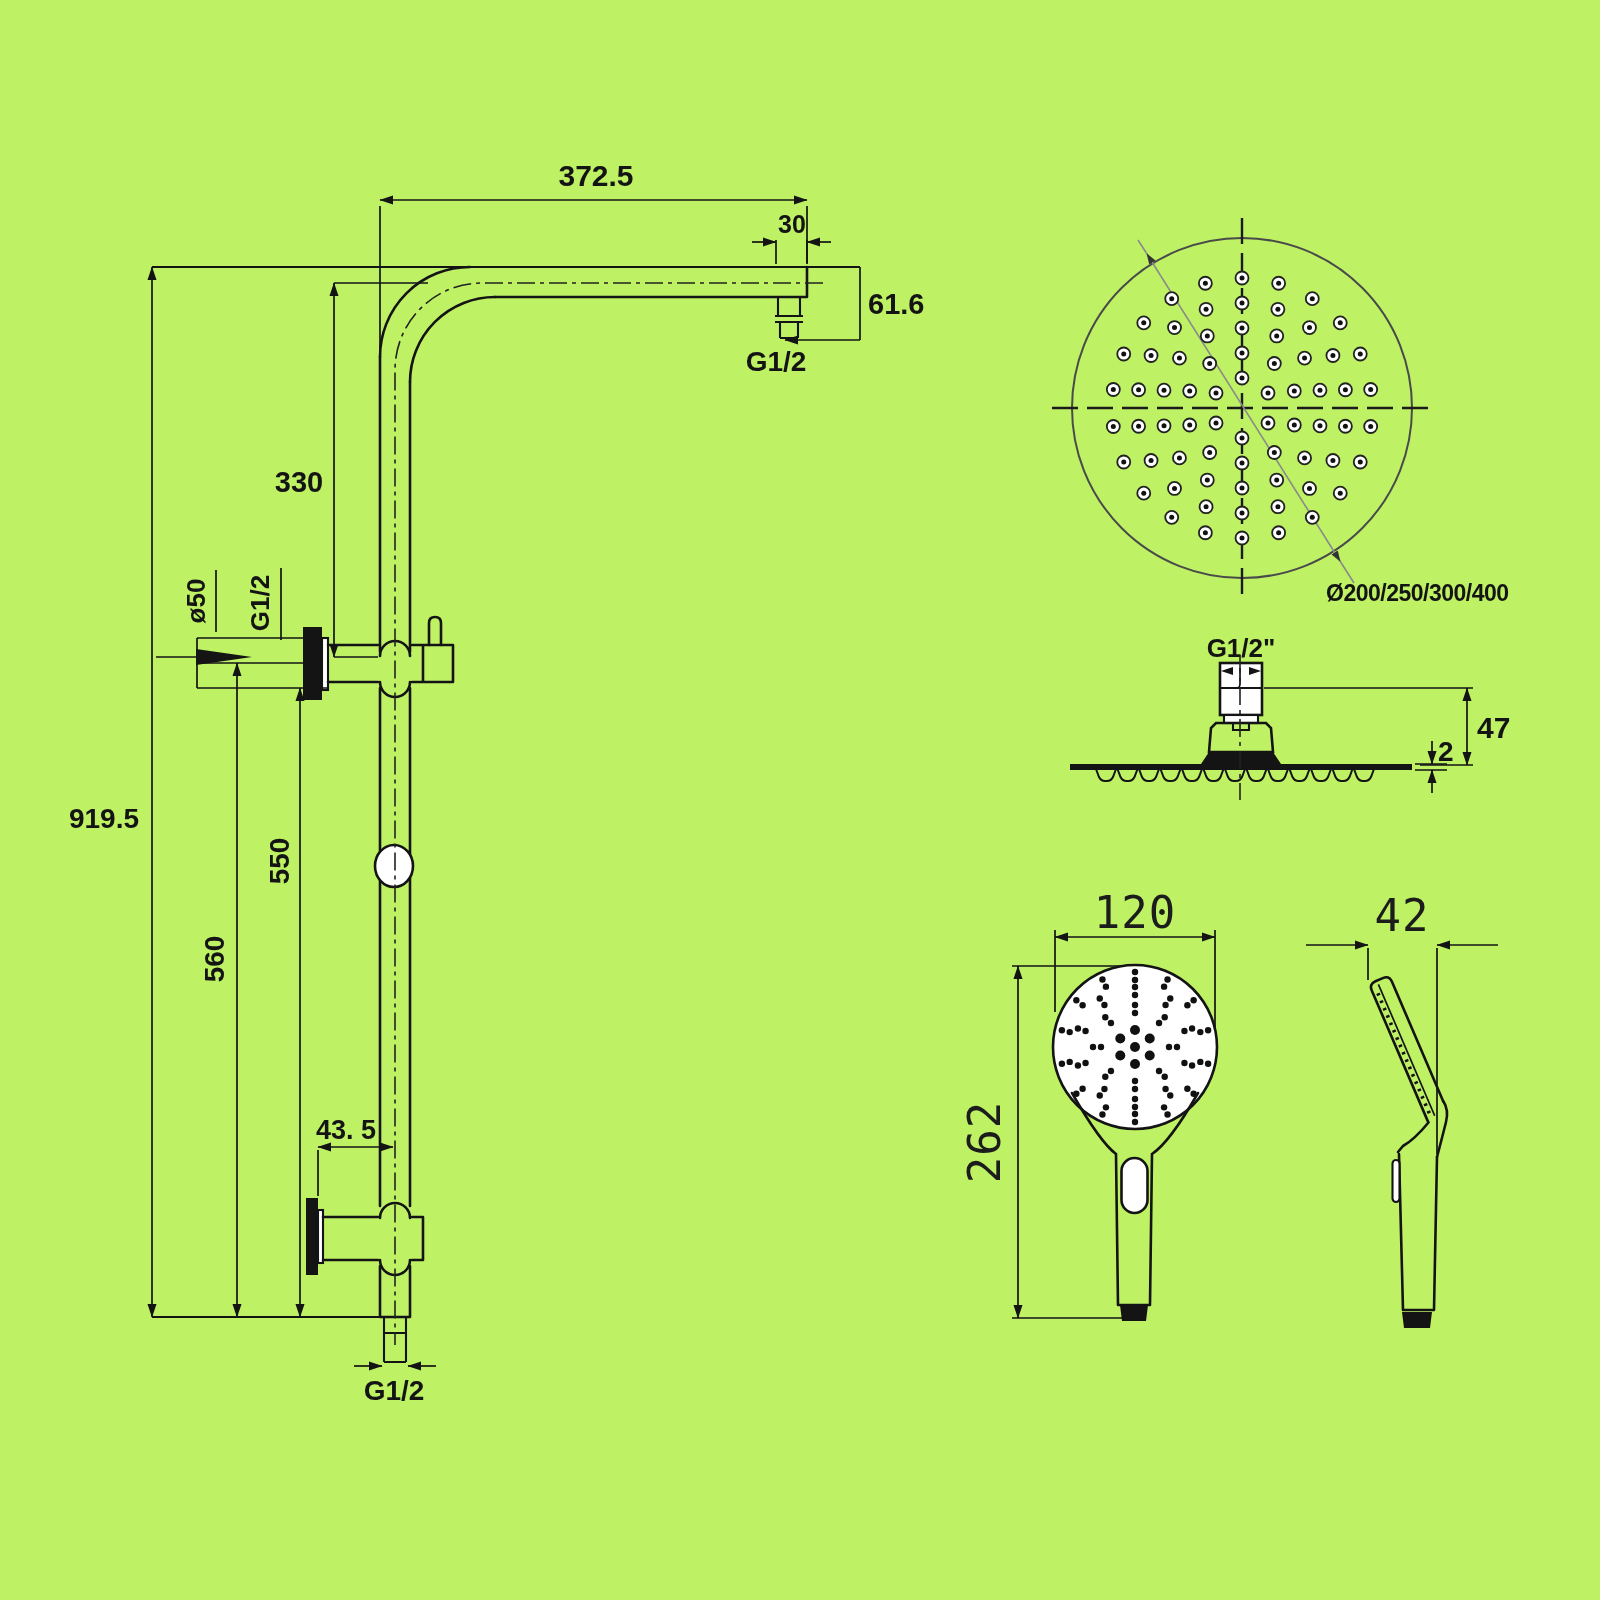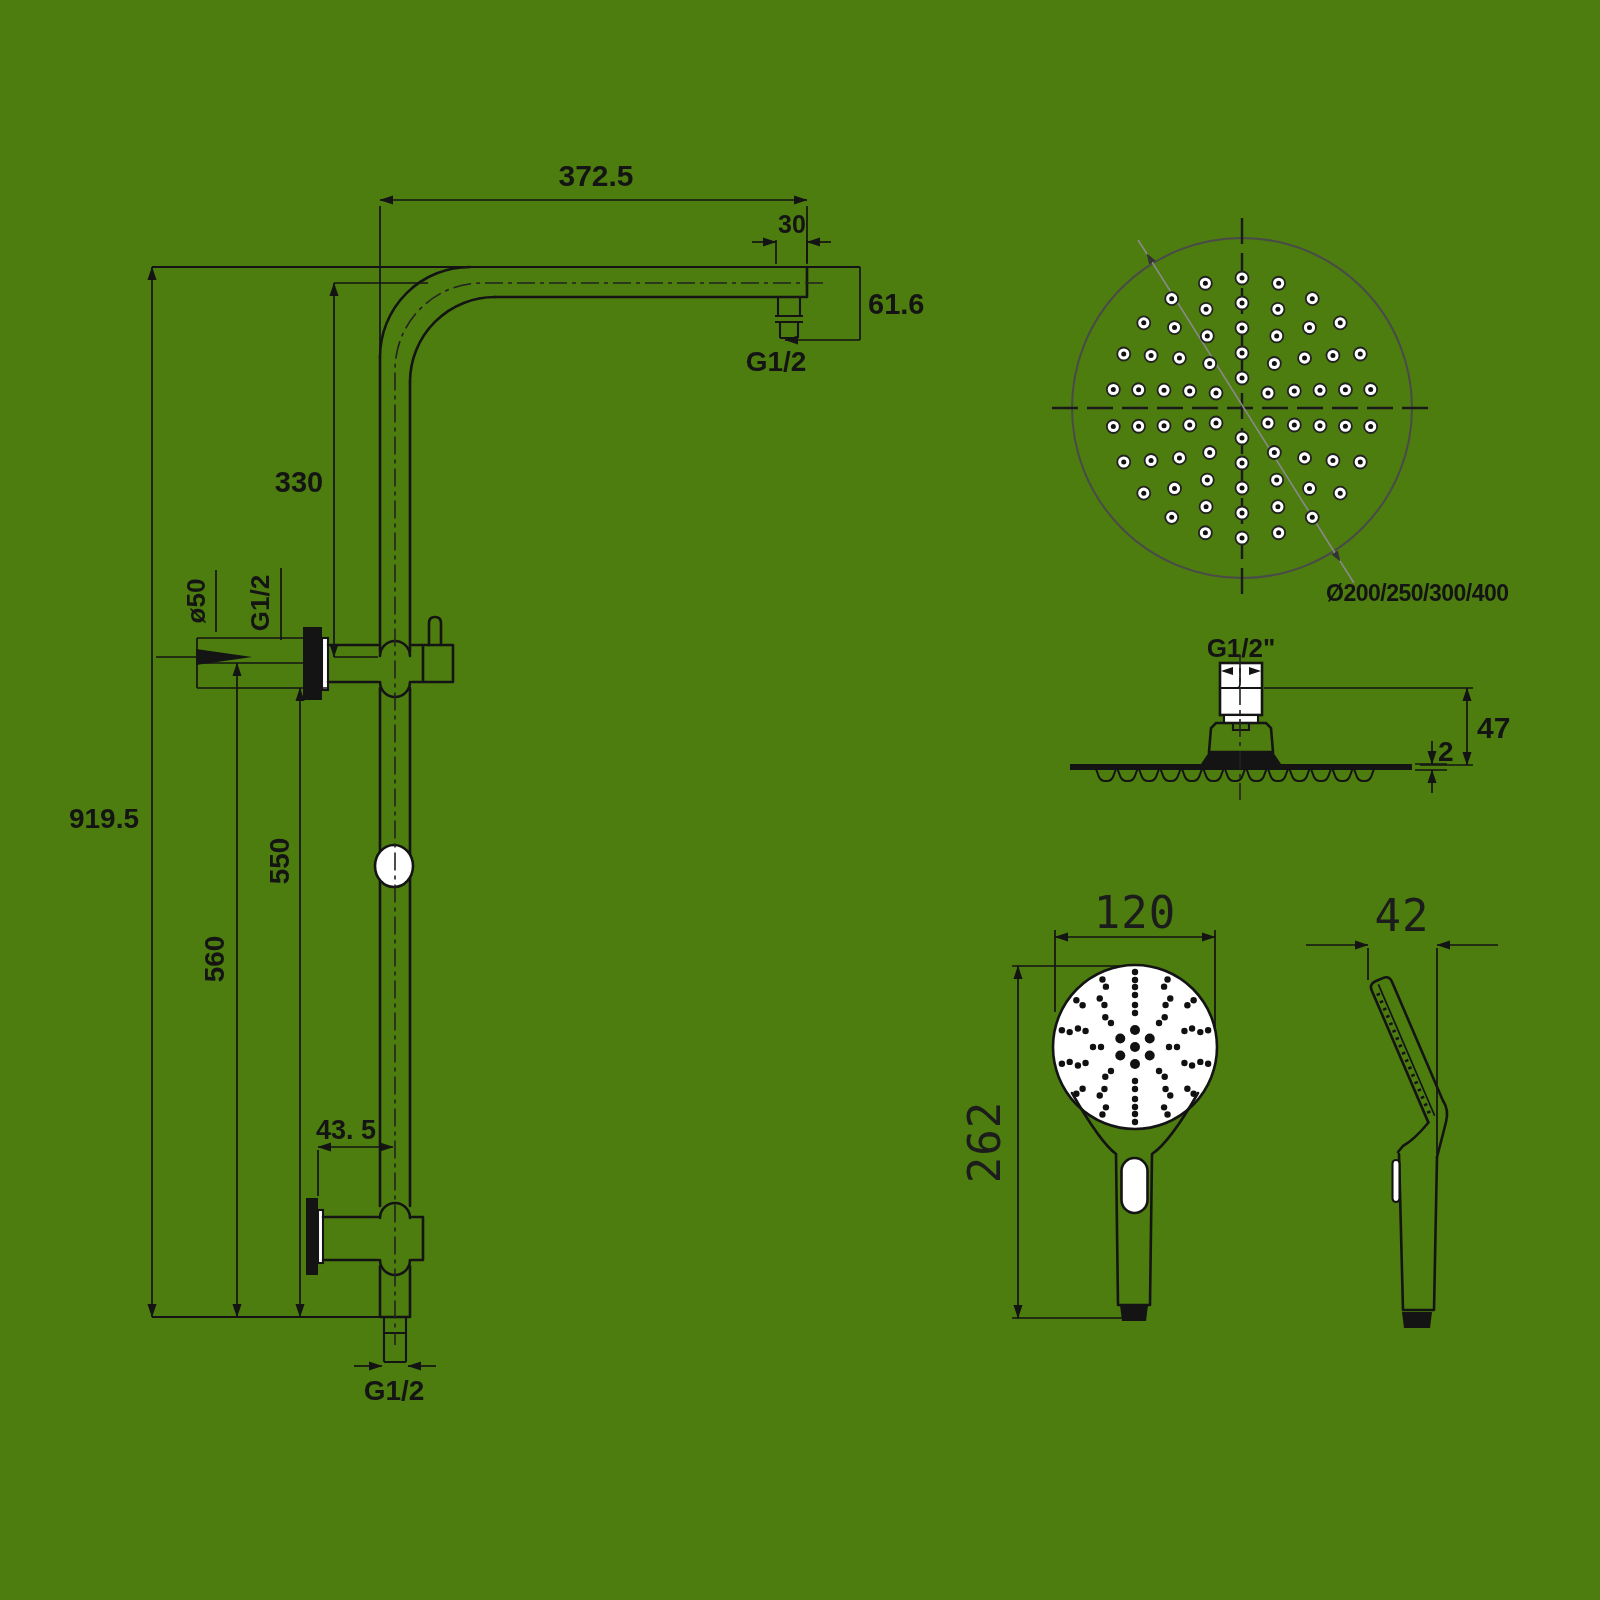--- a/index.html
+++ b/index.html
@@ -1,16 +1,16 @@
 <!DOCTYPE html>
 <html><head>
 <meta charset="utf-8">
 <style>
   html,body{margin:0;padding:0;background:#ffffff;}
-  #stage{position:relative;width:1600px;height:1600px;background:#4d7c0f;overflow:hidden;}
+  #stage{position:relative;width:1600px;height:1600px;background:#bef264;overflow:hidden;}
   svg{display:block;}
   svg text{font-family:"Liberation Sans",sans-serif;font-weight:700;fill:#141414;}
   text.cad{font-family:"DejaVu Sans Mono",monospace;font-weight:400;letter-spacing:1px;fill:#1c1c1c;}
   .ob{stroke:#141414;stroke-width:2.6;fill:none;stroke-linecap:round;}
   .ob2{stroke:#141414;stroke-width:2.1;fill:none;}
   .thinline{stroke:#141414;stroke-width:1.7;fill:none;}
   .dim{stroke:#141414;stroke-width:1.7;fill:none;}
   .cl{stroke:#222;stroke-width:1.6;fill:none;stroke-dasharray:18 5 4 5;}
   .chx{stroke:#1a1a1a;stroke-width:2.4;fill:none;stroke-dasharray:26 9;}
   .gray{stroke:#8a8a8a;stroke-width:1.6;fill:none;}

